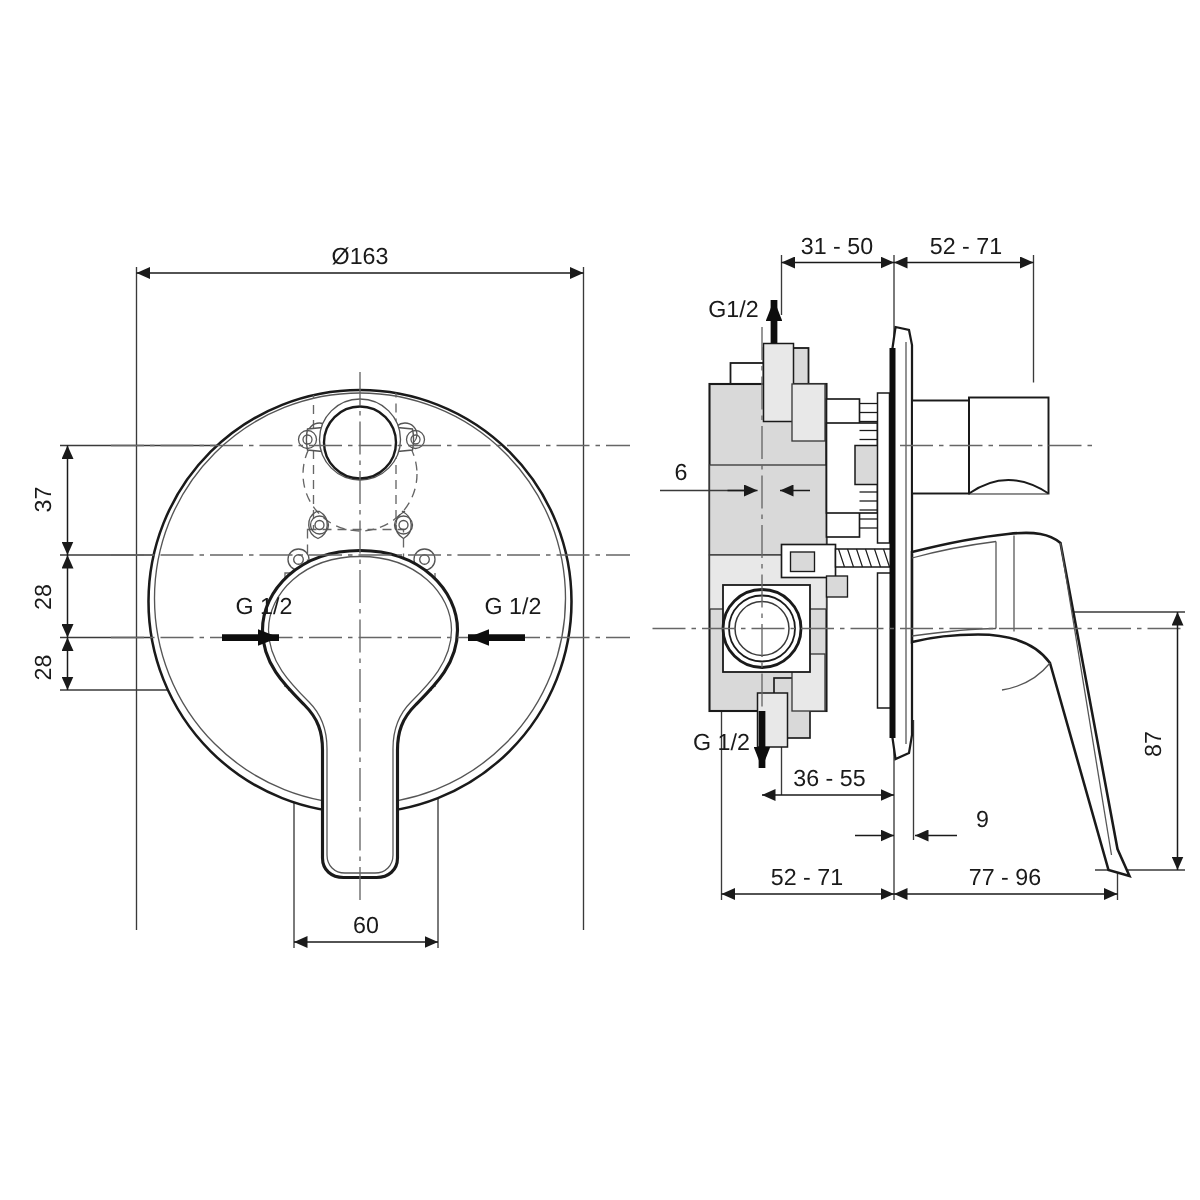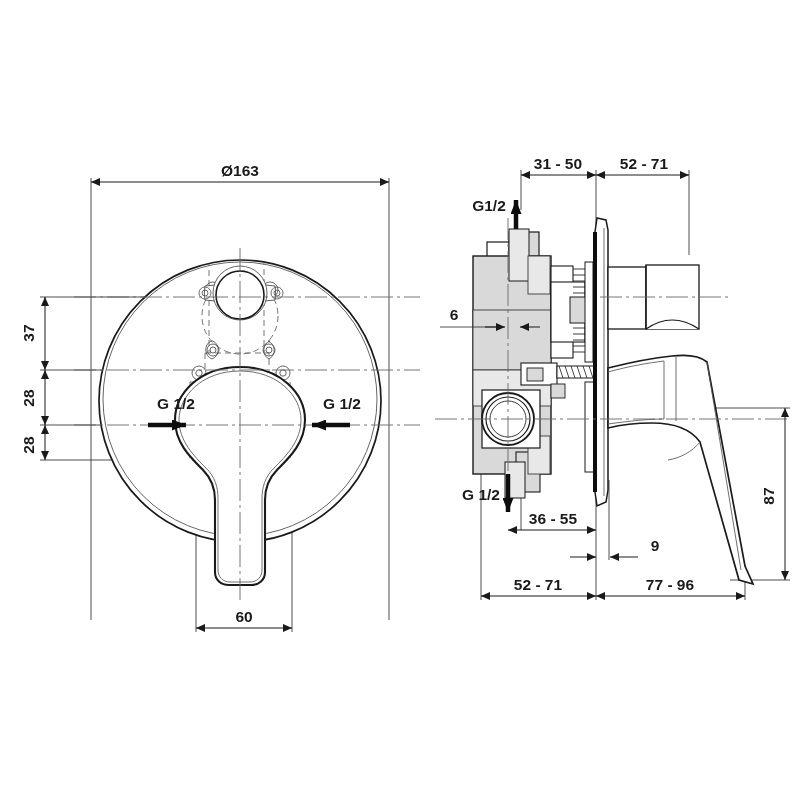--- a/index.html
+++ b/index.html
@@ -1,18 +1,18 @@
 <!DOCTYPE html>
 <html><head>
 <meta charset="utf-8">
 <style>
   html,body{margin:0;padding:0;background:#ffffff;}
   body{width:800px;height:800px;overflow:hidden;
        font-family:"Liberation Sans","DejaVu Sans",sans-serif;color:#1a1a1a;}
-  #stage{position:relative;width:760px;height:800px;background:#fff;font-weight:bold;}
+  #stage{position:relative;width:760px;height:800px;background:#fff;}
   svg{display:block;}
   text{font-family:"Liberation Sans","DejaVu Sans",sans-serif;fill:#1a1a1a;}
 </style>
 </head>
 <body>
 
 <div id="stage">
 <svg width="800" height="800" viewBox="0 0 800 800">
 
   <rect x="0" y="0" width="800" height="800" fill="#ffffff"></rect>

